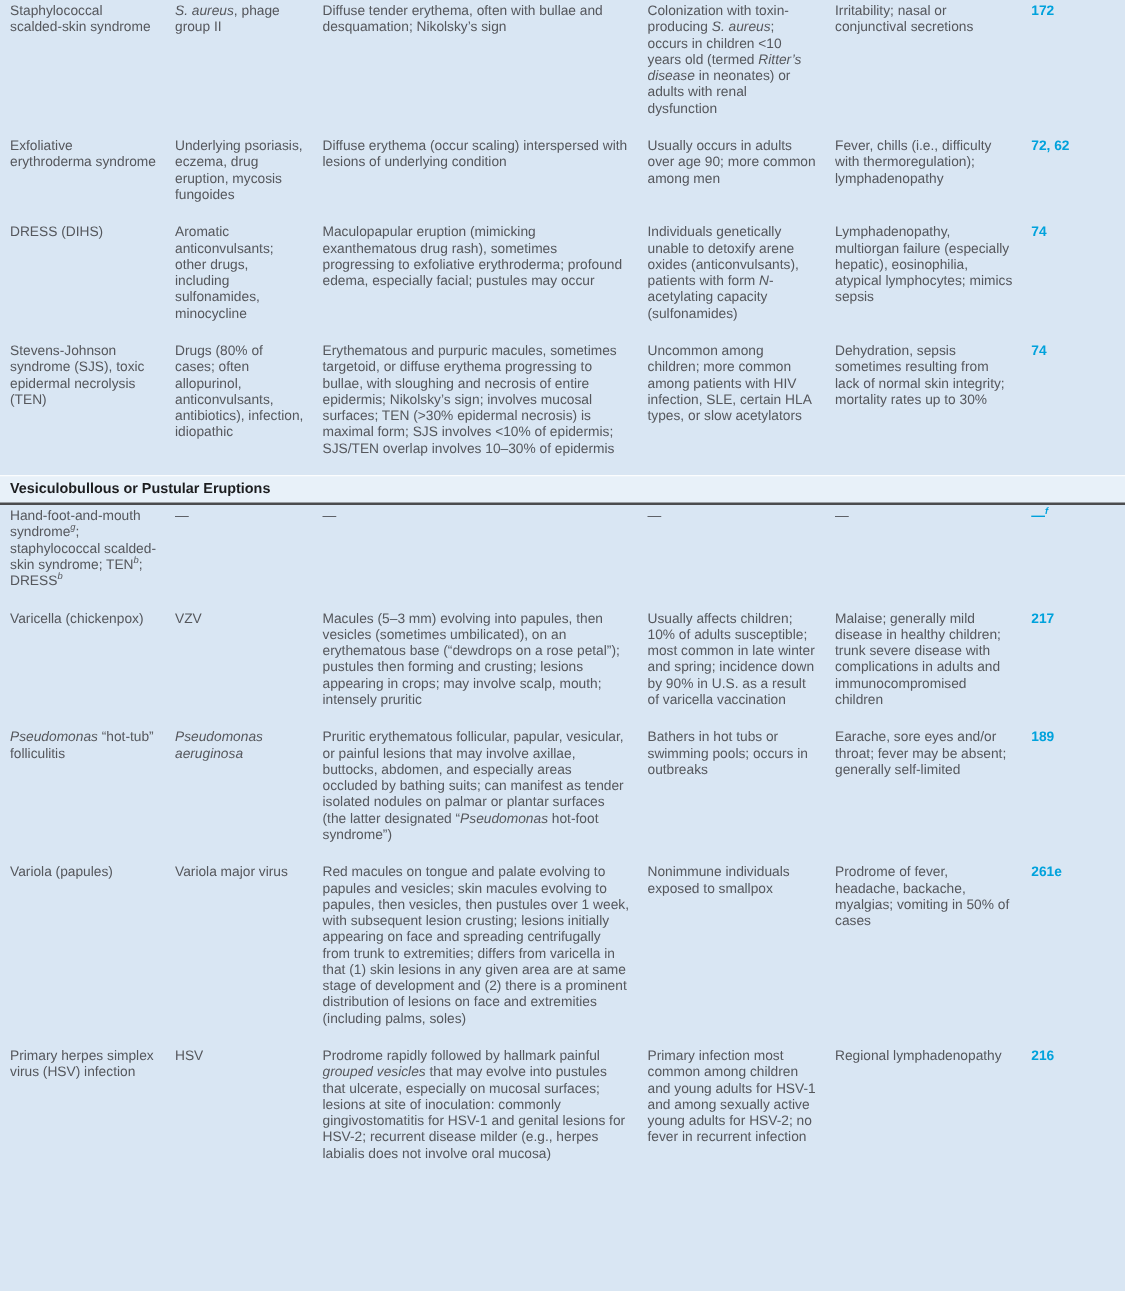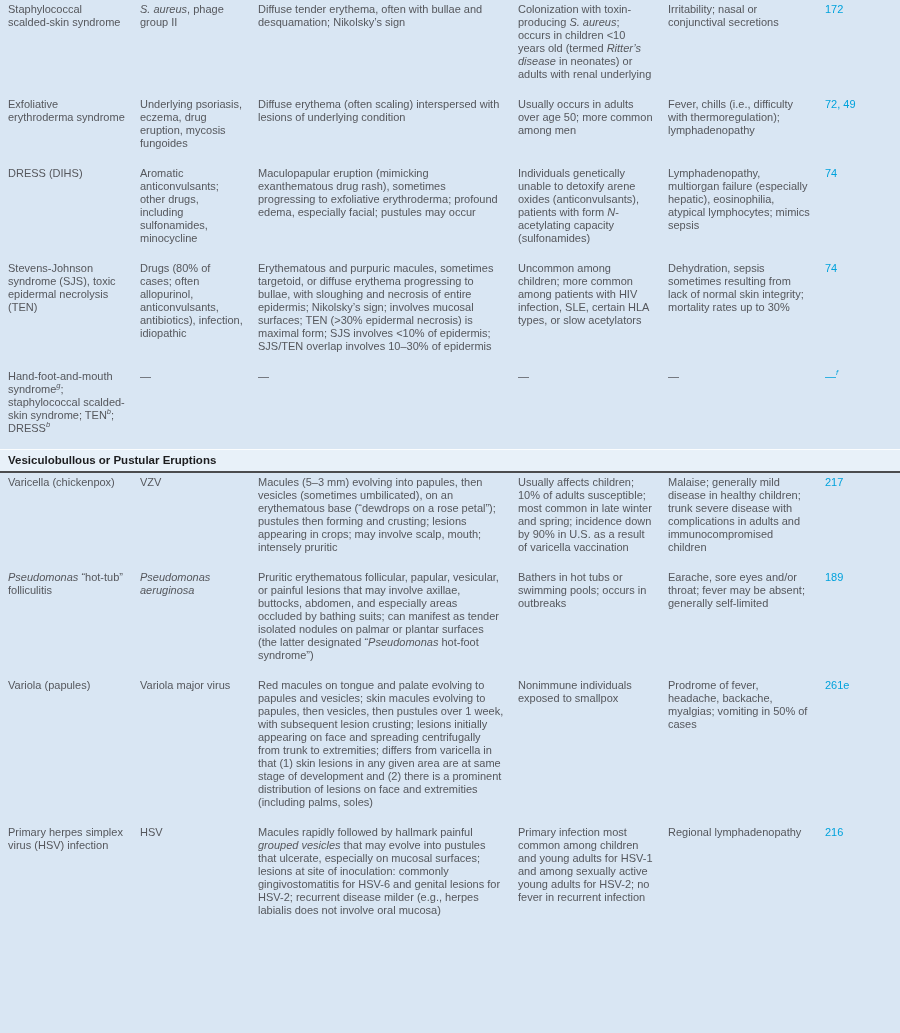--- a/index.html
+++ b/index.html
@@ -10,21 +10,21 @@
     color:#55575c;
   }
   table{border-collapse:collapse;table-layout:fixed;width:900px;}
   td{
     vertical-align:top;
     font-size:11px;line-height:13px;
     padding:3px 14px 14px 0;
     word-wrap:break-word;
   }
   td.c1{padding-left:8px;}
-  td.c6{font-weight:normal;color:#00a2dc;padding-right:0;}
+  td.c6{font-weight:bold;color:#00a2dc;padding-right:0;}
   td.band-cell{padding:0;}
   .section-band{
     background:#e8f1f9;
     border-top:1px solid #fbfdfe;
     border-bottom:2px solid #4b4c4e;
     font-weight:bold;color:#1c1d1f;
     font-size:11.5px;line-height:13px;
     padding:4px 0 4px 8px;
   }
   .i{font-style:italic;}
@@ -40,60 +40,60 @@
     <col style="width:260px">
     <col style="width:150px">
     <col style="width:157px">
     <col style="width:75px">
   </colgroup>
   <tbody>
       <tr>
         <td class="c1"><span>Staphylococcal scalded-skin syndrome</span></td>
         <td class="c2"><span class="i">S. aureus</span><span>, phage group II</span></td>
         <td class="c3"><span>Diffuse tender erythema, often with bullae and desquamation; Nikolsky’s sign</span></td>
-        <td class="c4"><span>Colonization with toxin-producing </span><span class="i">S. aureus</span><span>; occurs in children &lt;10 years old (termed </span><span class="i">Ritter’s disease</span><span> in neonates) or adults with renal underlying</span></td>
+        <td class="c4"><span>Colonization with toxin-producing </span><span class="i">S. aureus</span><span>; occurs in children &lt;10 years old (termed </span><span class="i">Ritter’s disease</span><span> in neonates) or adults with renal dysfunction</span></td>
         <td class="c5"><span>Irritability; nasal or conjunctival secretions</span></td>
         <td class="c6"><span>172</span></td>
       </tr>
       <tr>
         <td class="c1"><span>Exfoliative erythroderma syndrome</span></td>
         <td class="c2"><span>Underlying psoriasis, eczema, drug eruption, mycosis fungoides</span></td>
-        <td class="c3"><span>Diffuse erythema (often scaling) interspersed with lesions of underlying condition</span></td>
-        <td class="c4"><span>Usually occurs in adults over age 50; more common among men</span></td>
+        <td class="c3"><span>Diffuse erythema (occur scaling) interspersed with lesions of underlying condition</span></td>
+        <td class="c4"><span>Usually occurs in adults over age 90; more common among men</span></td>
         <td class="c5"><span>Fever, chills (i.e., difficulty with thermoregulation); lymphadenopathy</span></td>
-        <td class="c6"><span>72, 49</span></td>
+        <td class="c6"><span>72, 62</span></td>
       </tr>
       <tr>
         <td class="c1"><span>DRESS (DIHS)</span></td>
         <td class="c2"><span>Aromatic anticonvulsants; other drugs, including sulfonamides, minocycline</span></td>
         <td class="c3"><span>Maculopapular eruption (mimicking exanthematous drug rash), sometimes progressing to exfoliative erythroderma; profound edema, especially facial; pustules may occur</span></td>
         <td class="c4"><span>Individuals genetically unable to detoxify arene oxides (anticonvulsants), patients with form </span><span class="i">N</span><span>-acetylating capacity (sulfonamides)</span></td>
         <td class="c5"><span>Lymphadenopathy, multiorgan failure (especially hepatic), eosinophilia, atypical lymphocytes; mimics sepsis</span></td>
         <td class="c6"><span>74</span></td>
       </tr>
       <tr>
         <td class="c1"><span>Stevens-Johnson syndrome (SJS), toxic epidermal necrolysis (TEN)</span></td>
         <td class="c2"><span>Drugs (80% of cases; often allopurinol, anticonvulsants, antibiotics), infection, idiopathic</span></td>
         <td class="c3"><span>Erythematous and purpuric macules, sometimes targetoid, or diffuse erythema progressing to bullae, with sloughing and necrosis of entire epidermis; Nikolsky’s sign; involves mucosal surfaces; TEN (&gt;30% epidermal necrosis) is maximal form; SJS involves &lt;10% of epidermis; SJS/TEN overlap involves 10–30% of epidermis</span></td>
         <td class="c4"><span>Uncommon among children; more common among patients with HIV infection, SLE, certain HLA types, or slow acetylators</span></td>
         <td class="c5"><span>Dehydration, sepsis sometimes resulting from lack of normal skin integrity; mortality rates up to 30%</span></td>
         <td class="c6"><span>74</span></td>
       </tr>
       <tr>
+        <td colspan="6" class="band-cell">
+          <div class="section-band">Vesiculobullous or Pustular Eruptions</div>
+        </td>
+      </tr>
+      <tr>
         <td class="c1"><span>Hand-foot-and-mouth syndrome</span><sup class="i">g</sup><span>; staphylococcal scalded-skin syndrome; TEN</span><sup class="i">b</sup><span>; DRESS</span><sup class="i">b</sup></td>
         <td class="c2"><span>—</span></td>
         <td class="c3"><span>—</span></td>
         <td class="c4"><span>—</span></td>
         <td class="c5"><span>—</span></td>
         <td class="c6"><span>—</span><sup class="i">f</sup></td>
-      </tr>
-      <tr>
-        <td colspan="6" class="band-cell">
-          <div class="section-band">Vesiculobullous or Pustular Eruptions</div>
-        </td>
       </tr>
       <tr>
         <td class="c1"><span>Varicella (chickenpox)</span></td>
         <td class="c2"><span>VZV</span></td>
         <td class="c3"><span>Macules (5–3 mm) evolving into papules, then vesicles (sometimes umbilicated), on an erythematous base (“dewdrops on a rose petal”); pustules then forming and crusting; lesions appearing in crops; may involve scalp, mouth; intensely pruritic</span></td>
         <td class="c4"><span>Usually affects children; 10% of adults susceptible; most common in late winter and spring; incidence down by 90% in U.S. as a result of varicella vaccination</span></td>
         <td class="c5"><span>Malaise; generally mild disease in healthy children; trunk severe disease with complications in adults and immunocompromised children</span></td>
         <td class="c6"><span>217</span></td>
       </tr>
       <tr>
@@ -108,19 +108,19 @@
         <td class="c1"><span>Variola (papules)</span></td>
         <td class="c2"><span>Variola major virus</span></td>
         <td class="c3"><span>Red macules on tongue and palate evolving to papules and vesicles; skin macules evolving to papules, then vesicles, then pustules over 1 week, with subsequent lesion crusting; lesions initially appearing on face and spreading centrifugally from trunk to extremities; differs from varicella in that (1) skin lesions in any given area are at same stage of development and (2) there is a prominent distribution of lesions on face and extremities (including palms, soles)</span></td>
         <td class="c4"><span>Nonimmune individuals exposed to smallpox</span></td>
         <td class="c5"><span>Prodrome of fever, headache, backache, myalgias; vomiting in 50% of cases</span></td>
         <td class="c6"><span>261e</span></td>
       </tr>
       <tr>
         <td class="c1"><span>Primary herpes simplex virus (HSV) infection</span></td>
         <td class="c2"><span>HSV</span></td>
-        <td class="c3"><span>Macules rapidly followed by hallmark painful </span><span class="i">grouped vesicles</span><span> that may evolve into pustules that ulcerate, especially on mucosal surfaces; lesions at site of inoculation: commonly gingivostomatitis for HSV-6 and genital lesions for HSV-2; recurrent disease milder (e.g., herpes labialis does not involve oral mucosa)</span></td>
+        <td class="c3"><span>Prodrome rapidly followed by hallmark painful </span><span class="i">grouped vesicles</span><span> that may evolve into pustules that ulcerate, especially on mucosal surfaces; lesions at site of inoculation: commonly gingivostomatitis for HSV-1 and genital lesions for HSV-2; recurrent disease milder (e.g., herpes labialis does not involve oral mucosa)</span></td>
         <td class="c4"><span>Primary infection most common among children and young adults for HSV-1 and among sexually active young adults for HSV-2; no fever in recurrent infection</span></td>
         <td class="c5"><span>Regional lymphadenopathy</span></td>
         <td class="c6"><span>216</span></td>
       </tr>
     </tbody>
 </table>
 
 </body></html>

